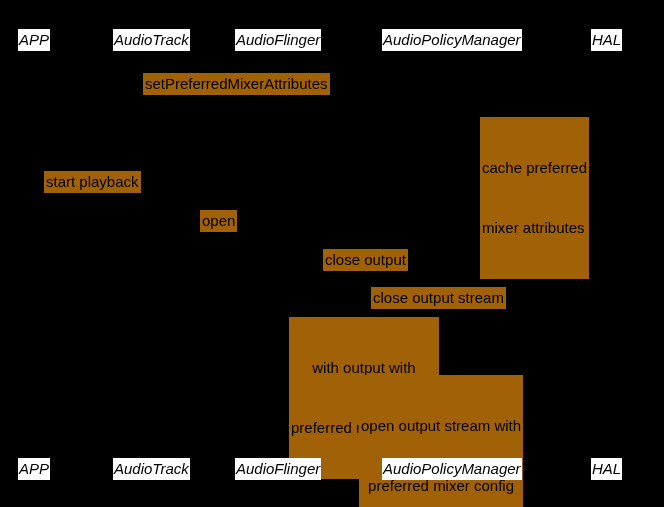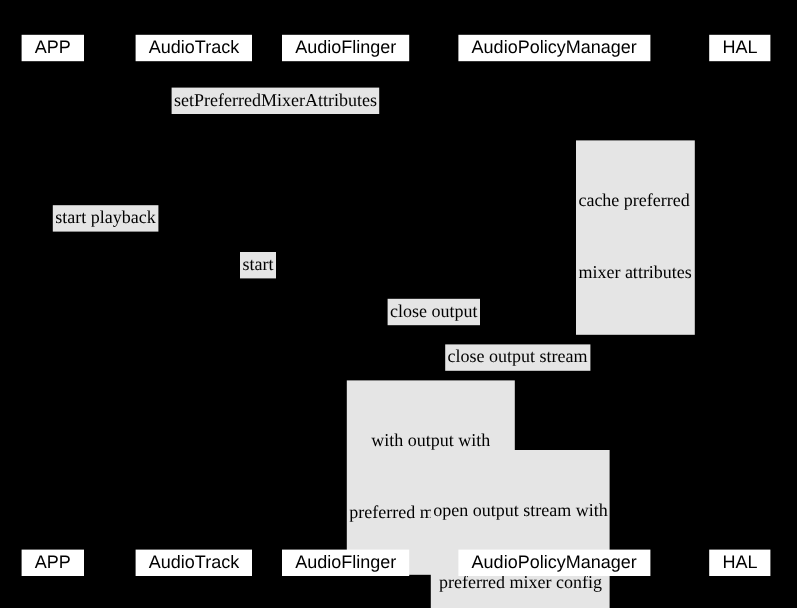--- a/index.html
+++ b/index.html
@@ -18,46 +18,46 @@
   }
   
   .participant {
     position: absolute;
     background: #ffffff;
     color: #000000;
     font-size: 15px;
     line-height: 22px;
     height: 22px;
     white-space: nowrap;
-    padding: 0 11px;
+    padding: 0 1px;
     box-sizing: content-box;
+    font-style: italic;
   }
   
   .lifeline {
     position: absolute;
     width: 1px;
     background: #000000;
   }
   
   .msg-arrow {
     position: absolute;
     height: 1px;
     background: #000000;
   }
   
   .message {
     position: absolute;
-    background: #e5e5e5;
+    background: #a16207;
     color: #000000;
     font-size: 15px;
     line-height: 20px;
     white-space: pre;
     padding: 1px 2px;
     box-sizing: border-box;
-    font-family: Liberation Serif, serif;
   }
   .message.one-line {
     line-height: 20px;
   }
   .message.two-line {
     text-align: center;
   }
   .message.two-line span {
     display: block;
   }
@@ -90,21 +90,21 @@
 
   <div class="message one-line" style="left:143px;top:73px;">setPreferredMixerAttributes</div>
 
   <div class="message one-line" style="left:44px;top:171px;">start playback</div>
 
   <div class="message two-line" style="left:480px;top:117px;text-align:left;">
     <span>cache preferred</span>
     <span>mixer attributes</span>
   </div>
 
-  <div class="message one-line" style="left:200px;top:210px;">start</div>
+  <div class="message one-line" style="left:200px;top:210px;">open</div>
 
   <div class="message one-line" style="left:323px;top:249px;text-align:right;">close output</div>
 
   <div class="message one-line" style="left:371px;top:287px;">close output stream</div>
 
   <div class="message two-line" style="left:289px;top:317px;">
     <span>with output with</span>
     <span>preferred mixer config</span>
   </div>
 

